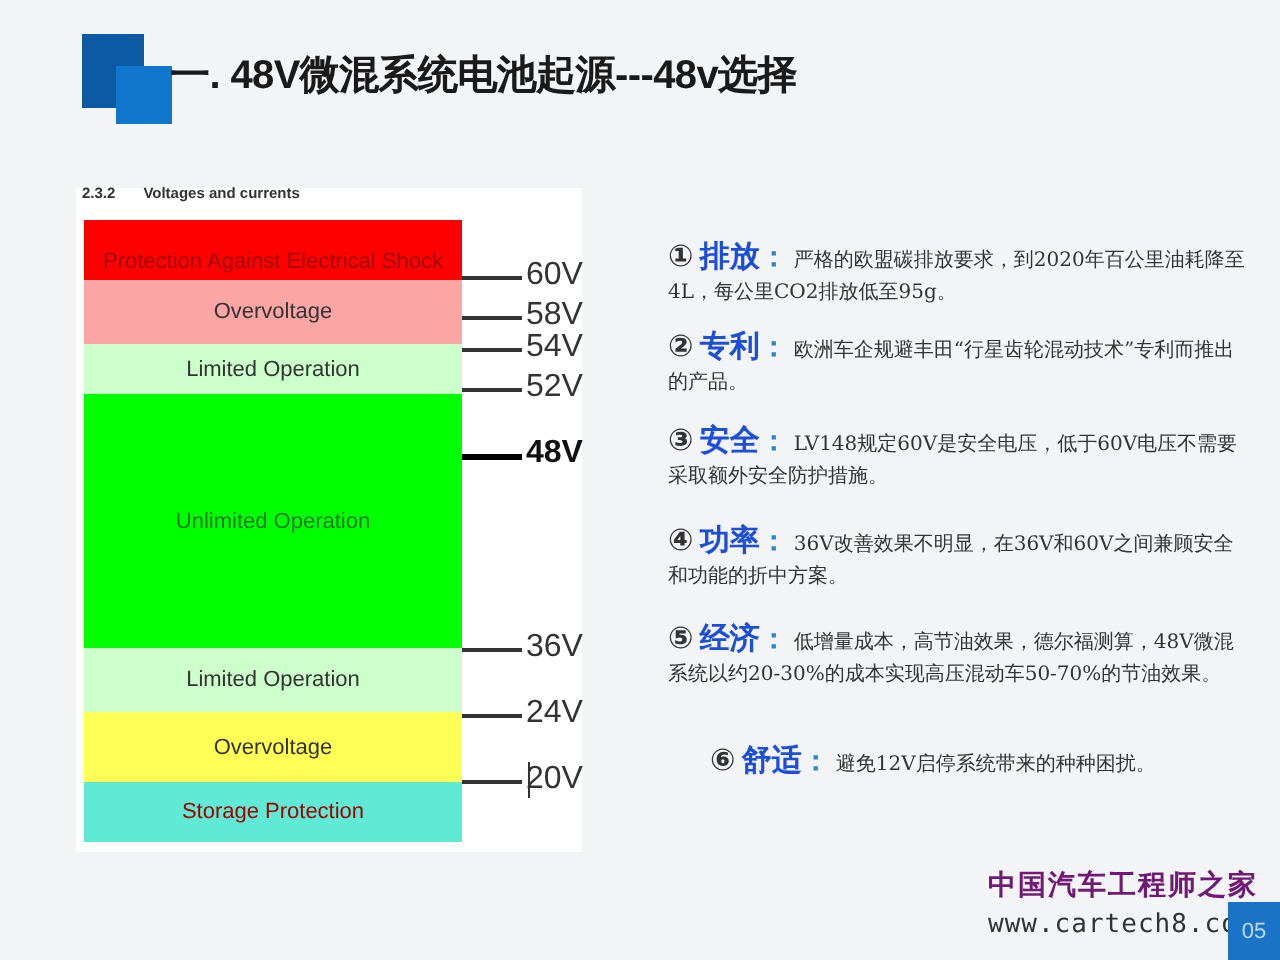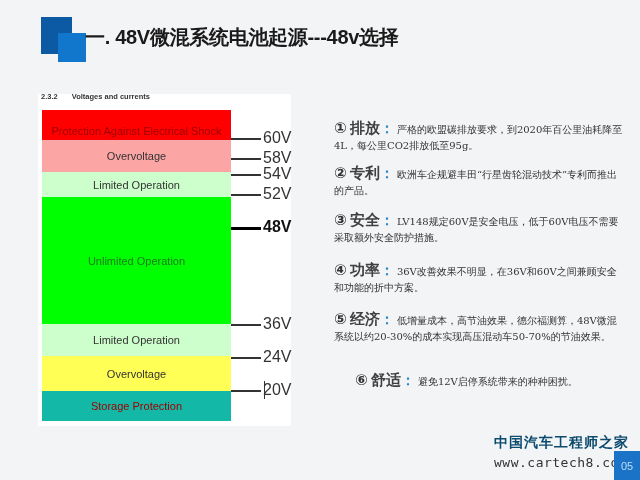--- a/index.html
+++ b/index.html
@@ -42,24 +42,24 @@
     position: absolute; left: 263px; font-family: "Liberation Sans", sans-serif;
     font-size: 16px; color: #333; line-height: 14px;
   }
   .vlabel.bold { font-weight: bold; color: #111; }
   .cursor { position: absolute; left: 264px; top: 381px; width: 1px; height: 18px; background: #333; }
 
   .list { position: absolute; left: 334px; top: 120px; width: 290px; }
   .item { position: absolute; left: 0; width: 290px; font-size: 10px; line-height: 16px; color: #333;
           font-family: "DejaVu Serif", "Liberation Serif", serif; }
   .item .num { font-family: "DejaVu Sans", sans-serif; font-size: 15px; font-weight: bold; color: #333; }
-  .item .head { font-family: "DejaVu Sans", sans-serif; font-size: 15px; font-weight: bold; color: #404040; }
+  .item .head { font-family: "DejaVu Sans", sans-serif; font-size: 15px; font-weight: bold; color: #1d4ed8; }
   .item .colon { font-family: "DejaVu Sans", sans-serif; font-size: 14px; font-weight: bold; color: #2a86c8; margin-right: 3px; }
 
-  .wm-cn { position: absolute; left: 494px; top: 434px; font-size: 14px; font-weight: bold; color: #0c4a6e;
+  .wm-cn { position: absolute; left: 494px; top: 434px; font-size: 14px; font-weight: bold; color: #701a75;
            font-family: "DejaVu Serif", serif; letter-spacing: 1px; white-space: nowrap; }
   .wm-url { position: absolute; left: 494px; top: 455px; font-size: 13px; color: #333;
             font-family: "DejaVu Sans Mono", monospace; white-space: nowrap; letter-spacing: 0.5px; }
   .page-badge { position: absolute; left: 614px; top: 451px; width: 26px; height: 29px; background: #1a73c6;
                 color: #bcdcf5; font-size: 11px; display: flex; align-items: center; justify-content: center;
                 font-family: "Liberation Sans", sans-serif; }
 </style>
 </head>
 <body>
 
@@ -72,21 +72,21 @@
   <span class="num">2.3.2</span><span>Voltages and currents</span>
 </div>
 
 <div id="bands">
     <div class="band red" style="top: 110px; height: 42px; background: rgb(255, 0, 0);">Protection Against Electrical Shock</div>
     <div class="band" style="top: 140px; height: 32px; background: #fca5a5;">Overvoltage</div>
     <div class="band" style="top: 172px; height: 25px; background: rgb(204, 255, 204);">Limited Operation</div>
     <div class="band green-strong" style="top: 197px; height: 127px; background: rgb(0, 255, 0);">Unlimited Operation</div>
     <div class="band" style="top: 324px; height: 32px; background: rgb(204, 255, 204);">Limited Operation</div>
     <div class="band" style="top: 356px; height: 35px; background: rgb(255, 255, 85);">Overvoltage</div>
-    <div class="band red" style="top: 391px; height: 30px; background: #14b8a6;">Storage Protection</div>
+    <div class="band red" style="top: 391px; height: 30px; background: #5eead4;">Storage Protection</div>
   </div>
 <div id="ticks">
     <div class="tick" style="top: 138px;"></div>
     <div class="vlabel" style="top: 131px;">60V</div>
     <div class="tick" style="top: 158px;"></div>
     <div class="vlabel" style="top: 151px;">58V</div>
     <div class="tick" style="top: 174px;"></div>
     <div class="vlabel" style="top: 167px;">54V</div>
     <div class="tick" style="top: 194px;"></div>
     <div class="vlabel" style="top: 187px;">52V</div>

